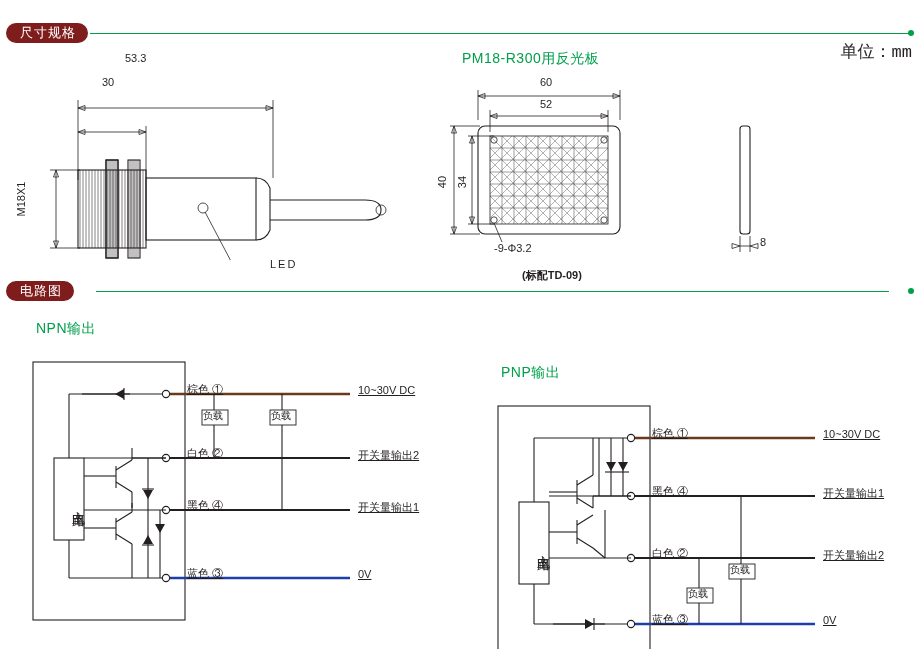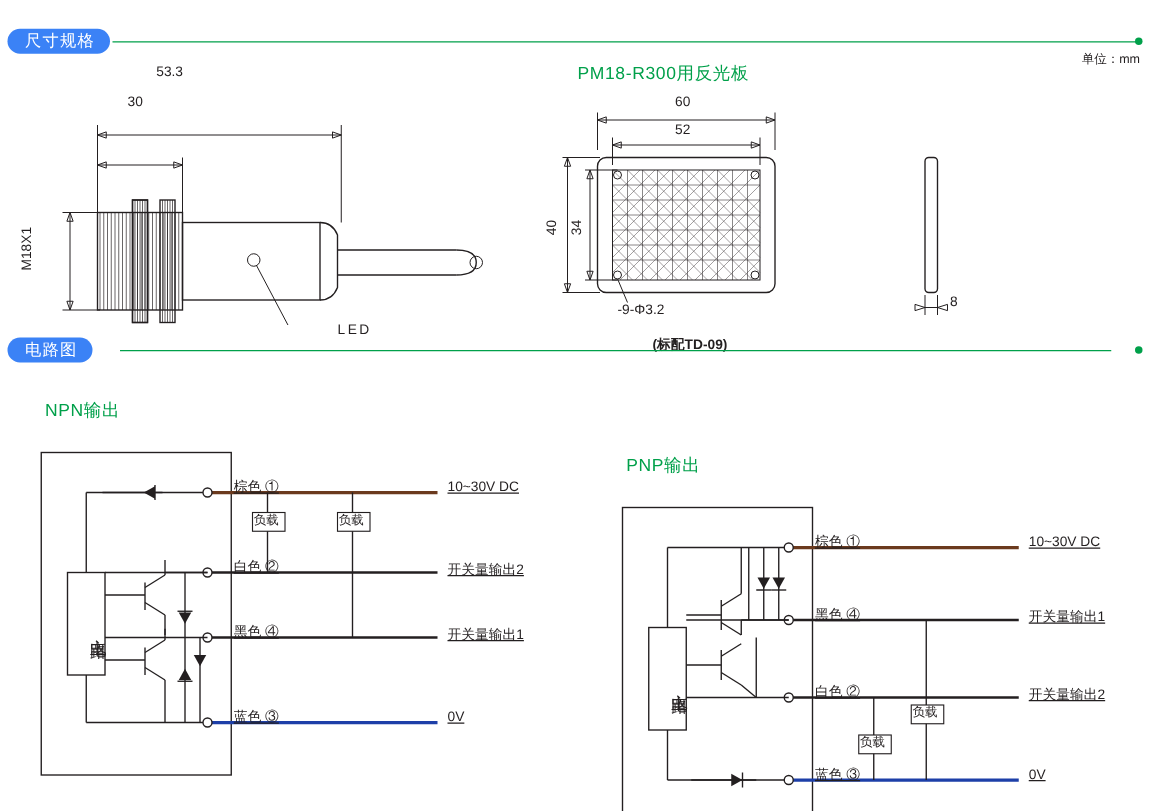--- a/index.html
+++ b/index.html
@@ -9,33 +9,33 @@
     background: #ffffff;
     font-family: "Liberation Sans", sans-serif;
     color: #231f20;
     overflow: hidden;
   }
   .page { position: relative; width: 920px; height: 649px; }
 
   
   .section-head { position: absolute; left: 6px; height: 22px; display: flex; align-items: center; }
   .pill {
-    background: #3b82f6;
+    background: #7f1d1d;
     color: #ffffff;
     font-size: 13px;
     padding: 3px 12px 4px 14px;
     border-radius: 11px;
     letter-spacing: 1px;
     white-space: nowrap;
     line-height: 1;
   }
   .pill-line { flex: 1; height: 1px; background: #00a04a; margin-left: 2px; position: relative; }
   .pill-dot { width: 6px; height: 6px; border-radius: 50%; background:#00a04a; margin-left:-1px; }
 
-  .unit-label { position: absolute; right: 8px; top: 40px; font-size: 10px; color: #231f20; }
+  .unit-label { position: absolute; right: 8px; top: 40px; font-size: 17px; color: #231f20; font-family: Liberation Mono, monospace; }
 
   .green-title { color: #00a04a; font-size: 14px; letter-spacing: .5px; }
   .label-cn { font-size: 11px; text-decoration: underline; }
   .dim-txt { font-size: 11px; font-family: "Liberation Sans", sans-serif; }
 
   svg { display: block; }
   .stroke { stroke: #231f20; fill: none; }
   .thin { stroke-width: 0.8; }
   .med { stroke-width: 1.1; }
   .thick { stroke-width: 2; }
@@ -238,21 +238,21 @@
 
     <div style="position:absolute; left:100px; top:26px;" class="dim-txt">60</div>
     <div style="position:absolute; left:100px; top:48px;" class="dim-txt">52</div>
     <div style="position:absolute; left:-4px; top:126px; transform:rotate(-90deg);" class="dim-txt">40</div>
     <div style="position:absolute; left:16px; top:126px; transform:rotate(-90deg);" class="dim-txt">34</div>
     <div style="position:absolute; left:54px; top:192px;" class="dim-txt">-9-Φ3.2</div>
     <div style="position:absolute; left:320px; top:186px;" class="dim-txt">8</div>
     <div style="position:absolute; left:82px; top:218px; font-size:11px; font-weight:bold;">(标配TD-09)</div>
   </div>
 
-  <div class="section-head" style="top:269px; width:908px;gap:20px;">
+  <div class="section-head" style="top:280px; width:908px;gap:20px;">
     <span class="pill">电路图</span>
     <span class="pill-line"></span>
     <span class="pill-dot"></span>
   </div>
 
   <div style="position:absolute; left:20px; top:320px; width:420px; height:320px;">
     <div class="green-title" style="position:absolute; left:16px; top:0;">NPN输出</div>
 
     <svg width="420" height="290" viewBox="0 0 420 290" style="position:absolute; top:28px; left:0;">
 

